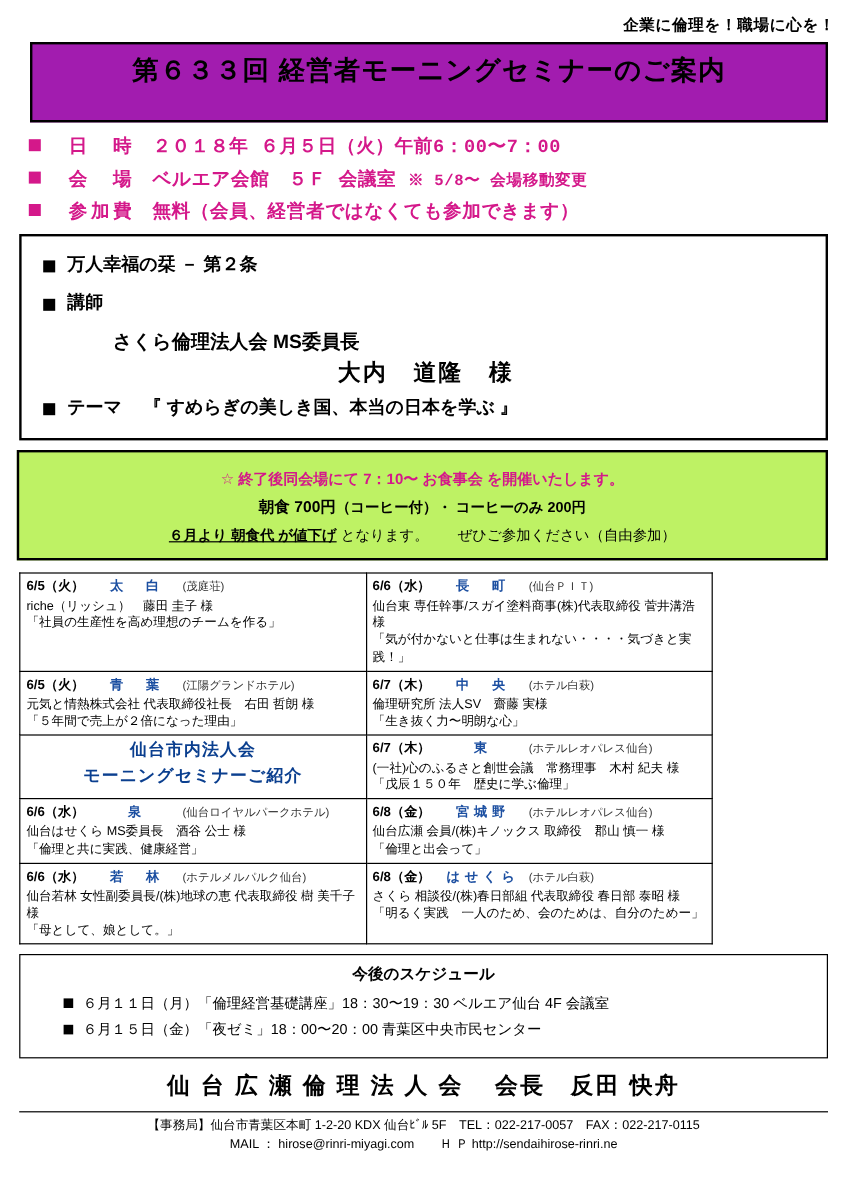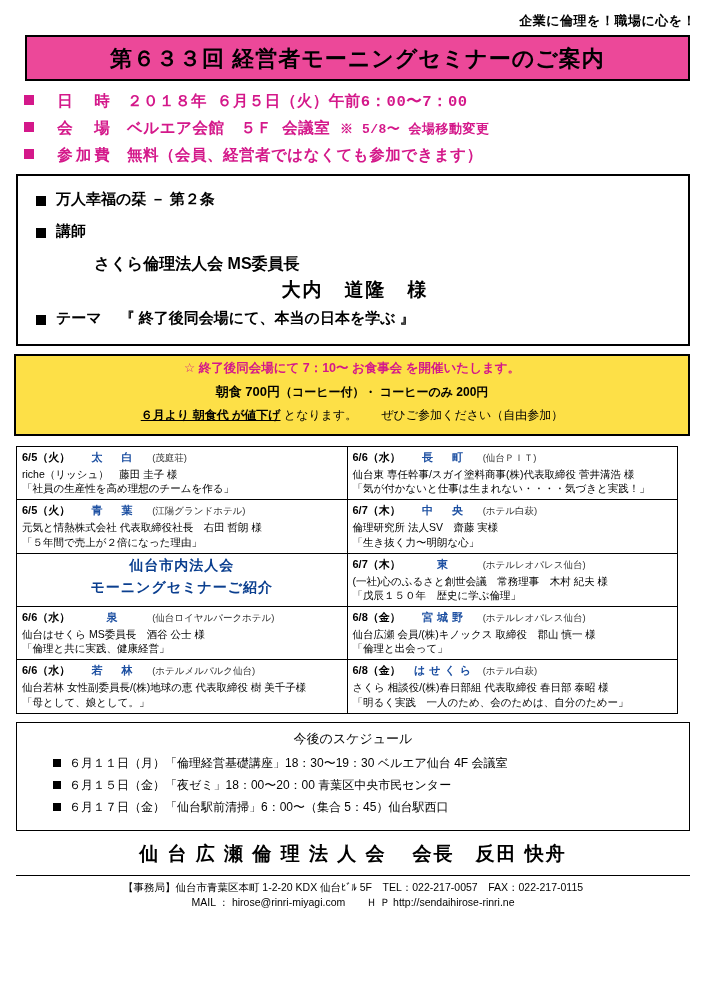--- a/index.html
+++ b/index.html
@@ -16,23 +16,23 @@
   .tagline{
     text-align:right;
     font-size:13px;
     font-weight:bold;
     letter-spacing:0.5px;
     margin:4px 0 5px 0;
   }
 
   .title-bar{
     border:2px solid #000;
-    background:#ec4899;
-    text-align:center;
-    padding:7px 0 5px 0;
+    background:#a21caf;
+    text-align:center;
+    padding:7px 0 26px 0;
     margin:0 6px 10px 15px;
   }
   .title-bar .title{
     font-size:22px;
     font-weight:bold;
     letter-spacing:1px;
   }
 
   .info-block{margin:0 0 8px 14px;}
   .info-row{
@@ -81,36 +81,36 @@
     text-align:center;
     font-size:9px;
     letter-spacing:3px;
     margin-bottom:-2px;
     padding-left:4px;
   }
   .theme{font-weight:bold;font-size:15px;}
 
   .after-box{
     border:2px solid #000;
-    background:#fde047;
+    background:#bef264;
     margin:0 6px 10px 4px;
-    padding:4px 10px 10px 10px;
+    padding:14px 10px 10px 10px;
     box-sizing:border-box;
     text-align:center;
   }
   .after-1{color:#d4188a;font-weight:bold;font-size:12.5px;margin-bottom:6px;}
   .after-2{font-weight:bold;font-size:13px;margin-bottom:6px;}
   .after-2 .sm{font-size:12px;}
   .after-3{font-size:12px;}
   .after-3 u{text-decoration:underline;}
   .after-3 .b{font-weight:bold;}
 
   table.sem{
     border-collapse:collapse;
-    width:662px;
+    width:578px;
     margin:0 6px 8px 6px;
     table-layout:fixed;
   }
   table.sem td{
     border:1px solid #000;
     vertical-align:top;
     padding:3px 5px 4px 5px;
     width:50%;
     height:52px;
     box-sizing:border-box;
@@ -131,21 +131,21 @@
   td.intro{text-align:center;vertical-align:middle;}
   .intro-t1{font-weight:bold;font-size:14px;color:#0b3f8f;letter-spacing:1px;margin-bottom:4px;}
   .intro-t2{font-weight:bold;font-size:14px;color:#0b3f8f;letter-spacing:1px;}
 
   .sched{
     border:1px solid #000;
     margin:2px 6px 8px 6px;
     padding:7px 10px 9px 10px;
     box-sizing:border-box;
   }
-  .sched-title{text-align:center;font-weight:normal;font-size:13px;margin-bottom:7px;}
+  .sched-title{text-align:center;font-weight:bold;font-size:13px;margin-bottom:7px;}
   .sched-item{font-size:12px;margin:0 0 5px 26px;}
   .sched-item .sqk{
     display:inline-block;width:8px;height:8px;background:#000;margin-right:8px;
   }
 
   .footer-org{
     text-align:center;
     font-weight:bold;
     font-size:19px;
     letter-spacing:2px;
@@ -201,21 +201,21 @@
       <span class="sqk"></span>
       <span class="mlabel">講師</span>
     </div>
     <div class="mtext2">さくら倫理法人会 MS委員長</div>
 
     <div class="speaker">大内　道隆　様</div>
 
     <div class="mrow" style="margin-bottom:0;">
       <span class="sqk"></span>
       <span class="mlabel">テーマ</span>
-      <span class="theme">『 終了後同会場にて、本当の日本を学ぶ 』</span>
+      <span class="theme">『 すめらぎの美しき国、本当の日本を学ぶ 』</span>
     </div>
   </div>
 
   <div class="after-box">
     <div class="after-1">☆ 終了後同会場にて 7：10〜 お食事会 を開催いたします。</div>
     <div class="after-2">
       <span>朝食 700円</span><span class="sm">（コーヒー付）・ コーヒーのみ 200円</span>
     </div>
     <div class="after-3">
       <u class="b">６月より 朝食代 が値下げ</u><span> となります。　　ぜひご参加ください（自由参加）</span>
@@ -323,23 +323,20 @@
     </table>
 
   <div class="sched">
     <div class="sched-title">今後のスケジュール</div>
     <div class="sched-item">
       <span class="sqk"></span><span>６月１１日（月）「倫理経営基礎講座」18：30〜19：30 ベルエア仙台 4F 会議室</span>
     </div>
     <div class="sched-item">
       <span class="sqk"></span><span>６月１５日（金）「夜ゼミ」18：00〜20：00 青葉区中央市民センター</span>
     </div>
-    <div class="sched-item">
-      <span class="sqk"></span><span>６月１７日（金）「仙台駅前清掃」6：00〜（集合 5：45）仙台駅西口</span>
-    </div>
   </div>
 
   <div class="footer-org">
     <span>仙 台 広 瀬 倫 理 法 人 会</span><span class="gap"></span><span>会長　反田 快舟</span>
   </div>
 
   <div class="footer-line">
     <div class="footer-txt">【事務局】仙台市青葉区本町 1-2-20 KDX 仙台ﾋﾞﾙ 5F　TEL：022-217-0057　FAX：022-217-0115</div>
     <div class="footer-txt">MAIL ： hirose@rinri-miyagi.com　　Ｈ Ｐ http://sendaihirose-rinri.ne</div>
   </div>

